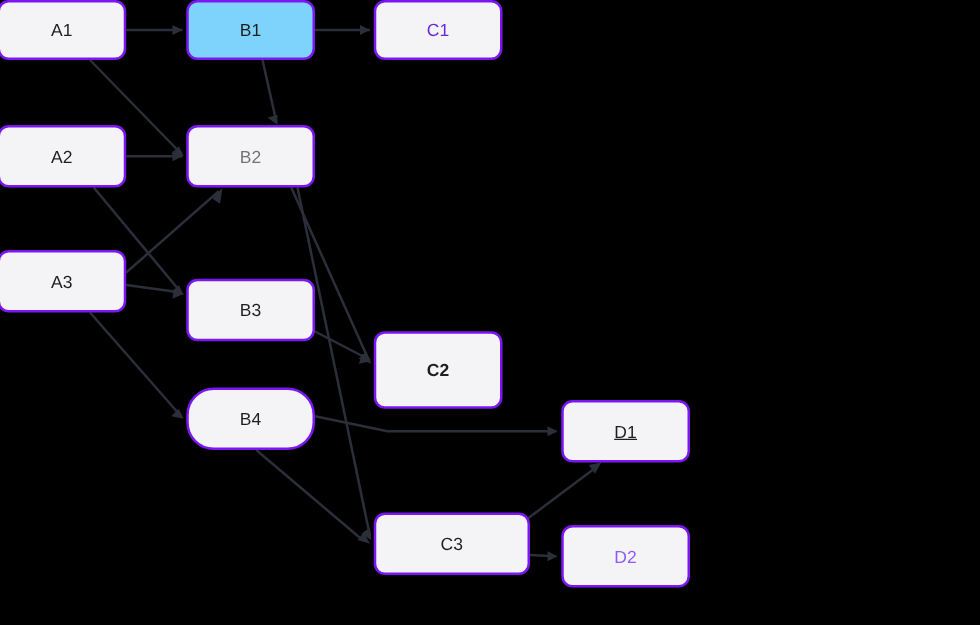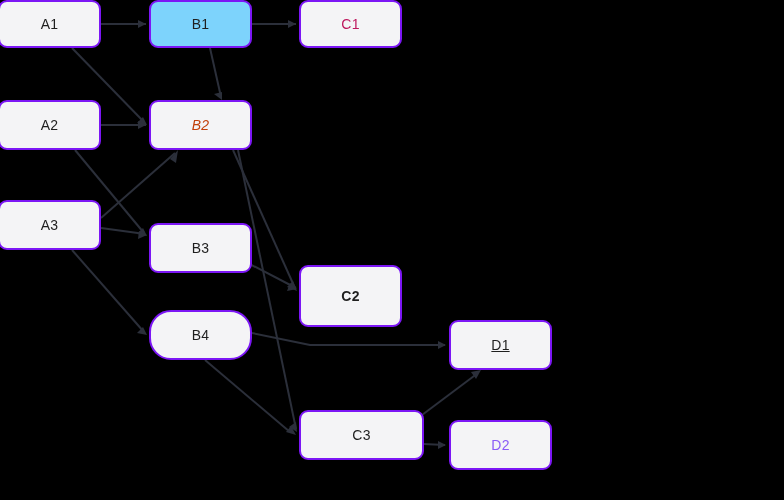--- a/index.html
+++ b/index.html
@@ -129,27 +129,27 @@
       </g>
   </svg>
 
   <div id="node-group">
       <div class="node-box" style="left: -2px; top: 0px; width: 103px; height: 48px; background: rgb(244, 244, 246); border-color: rgb(124, 22, 245); color: rgb(31, 31, 31);">
         <span class="node-label">A1</span>
       </div>
       <div class="node-box" style="left: 149px; top: 0px; width: 103px; height: 48px; background: #7dd3fc; border-color: rgb(124, 22, 245); color: rgb(31, 31, 31);">
         <span class="node-label">B1</span>
       </div>
-      <div class="node-box" style="left: 299px; top: 0px; width: 103px; height: 48px; background: rgb(244, 244, 246); border-color: rgb(124, 22, 245); color: #be185d;">
+      <div class="node-box" style="left: 299px; top: 0px; width: 103px; height: 48px; background: rgb(244, 244, 246); border-color: rgb(124, 22, 245); color: #6d28d9;">
         <span class="node-label">C1</span>
       </div>
       <div class="node-box" style="left: -2px; top: 100px; width: 103px; height: 50px; background: rgb(244, 244, 246); border-color: rgb(124, 22, 245); color: rgb(31, 31, 31);">
         <span class="node-label">A2</span>
       </div>
-      <div class="node-box" style="left: 149px; top: 100px; width: 103px; height: 50px; background: rgb(244, 244, 246); border-color: rgb(124, 22, 245); color: #c2410c; font-style: italic;">
+      <div class="node-box" style="left: 149px; top: 100px; width: 103px; height: 50px; background: rgb(244, 244, 246); border-color: rgb(124, 22, 245); color: #737373;">
         <span class="node-label">B2</span>
       </div>
       <div class="node-box" style="left: -2px; top: 200px; width: 103px; height: 50px; background: rgb(244, 244, 246); border-color: rgb(124, 22, 245); color: rgb(31, 31, 31);">
         <span class="node-label">A3</span>
       </div>
       <div class="node-box" style="left: 149px; top: 223px; width: 103px; height: 50px; background: rgb(244, 244, 246); border-color: rgb(124, 22, 245); color: rgb(31, 31, 31);">
         <span class="node-label">B3</span>
       </div>
       <div class="node-box" style="left: 299px; top: 265px; width: 103px; height: 62px; background: rgb(244, 244, 246); border-color: rgb(124, 22, 245); color: rgb(31, 31, 31); font-weight: bold;">
         <span class="node-label">C2</span>

